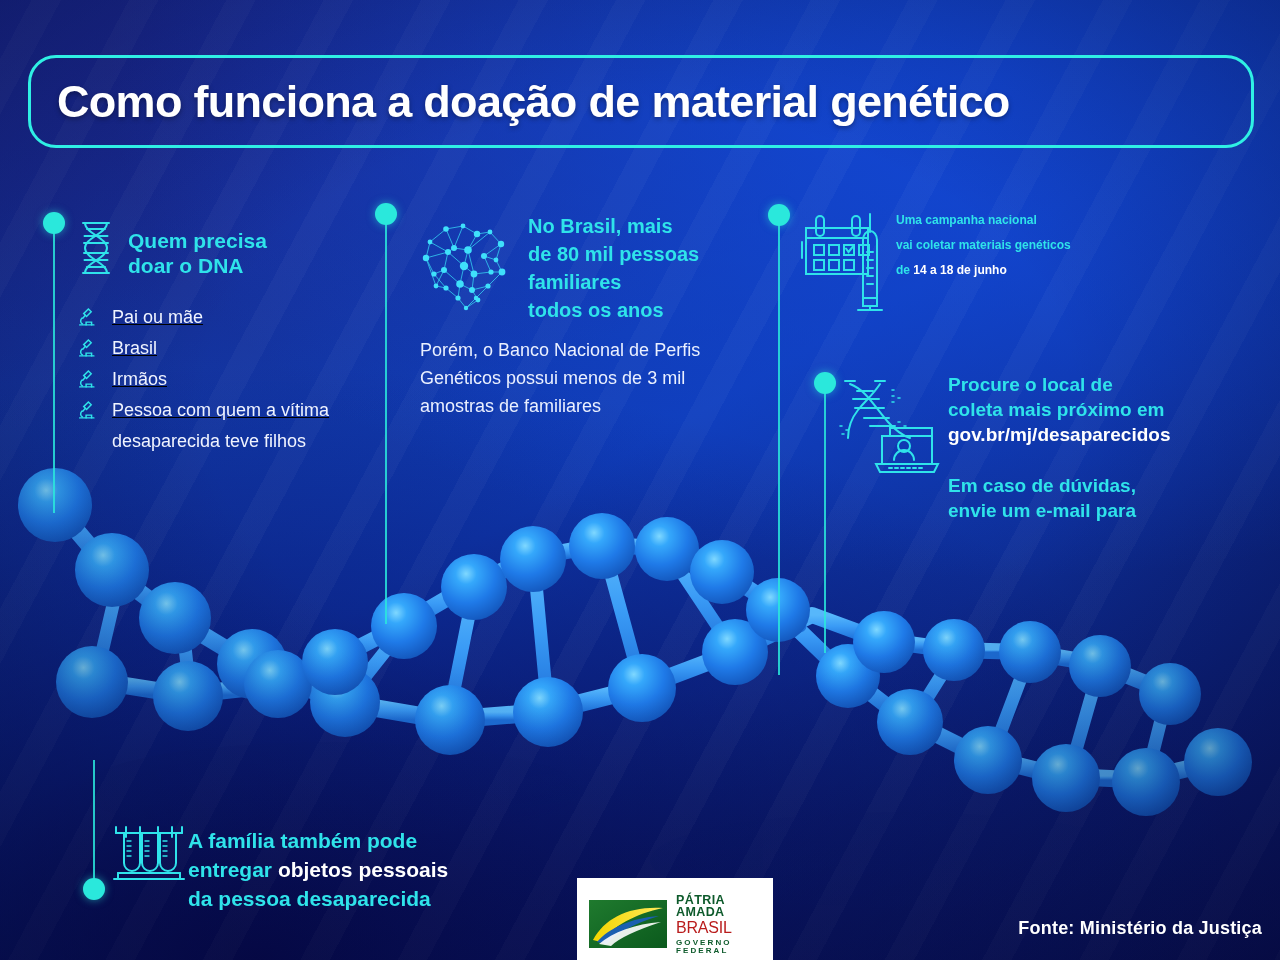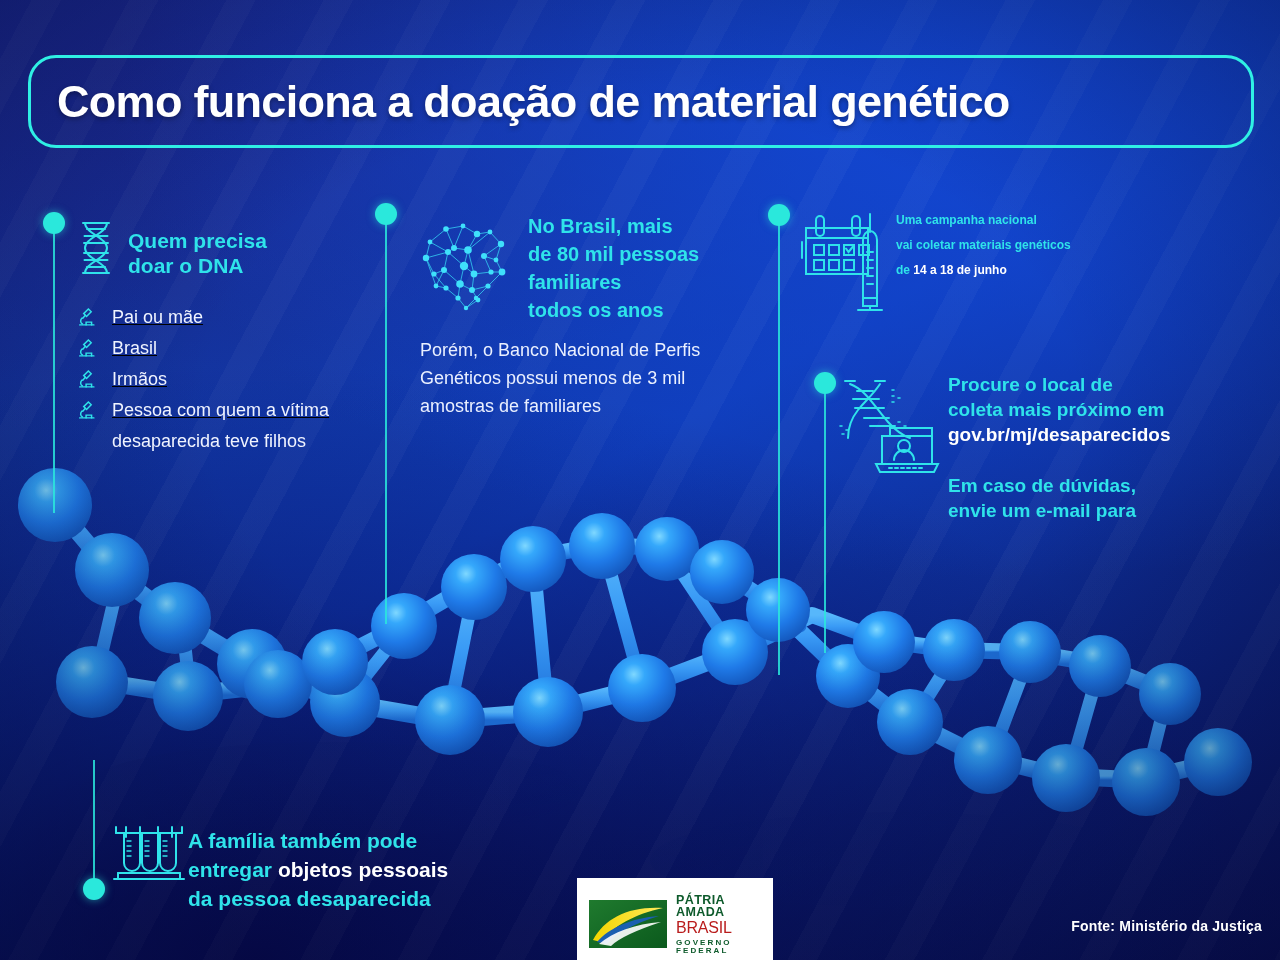--- a/index.html
+++ b/index.html
@@ -96,21 +96,21 @@
     background:#ffffff; display:flex; align-items:center; padding:0 12px; gap:9px;
   }
   #logo .flag { width:78px; height:48px; flex:0 0 78px; }
   #logo .ltext { display:flex; flex-direction:column; line-height:1; }
   #logo .l1 { font-size:12.5px; font-weight:bold; color:#0d5a2b; letter-spacing:.4px; }
   #logo .l2 { font-size:16px; font-weight:normal; color:#b91c1c; letter-spacing:-.2px; margin-top:1px; }
   #logo .l3 { font-size:8px; font-weight:bold; color:#0d5a2b; letter-spacing:2.1px; margin-top:3px; }
 
   #source {
     position:absolute; right:18px; top:918px;
-    color:#ffffff; font-size:14px; font-weight:bold; letter-spacing:.2px;
+    color:#ffffff; font-size:18px; font-weight:bold; letter-spacing:.2px;
   }
 </style>
 </head>
 <body>
 
 <div id="stage">
   <div id="stripes"></div>
 
   <svg id="dna" viewBox="0 0 1280 530">
     <defs>

